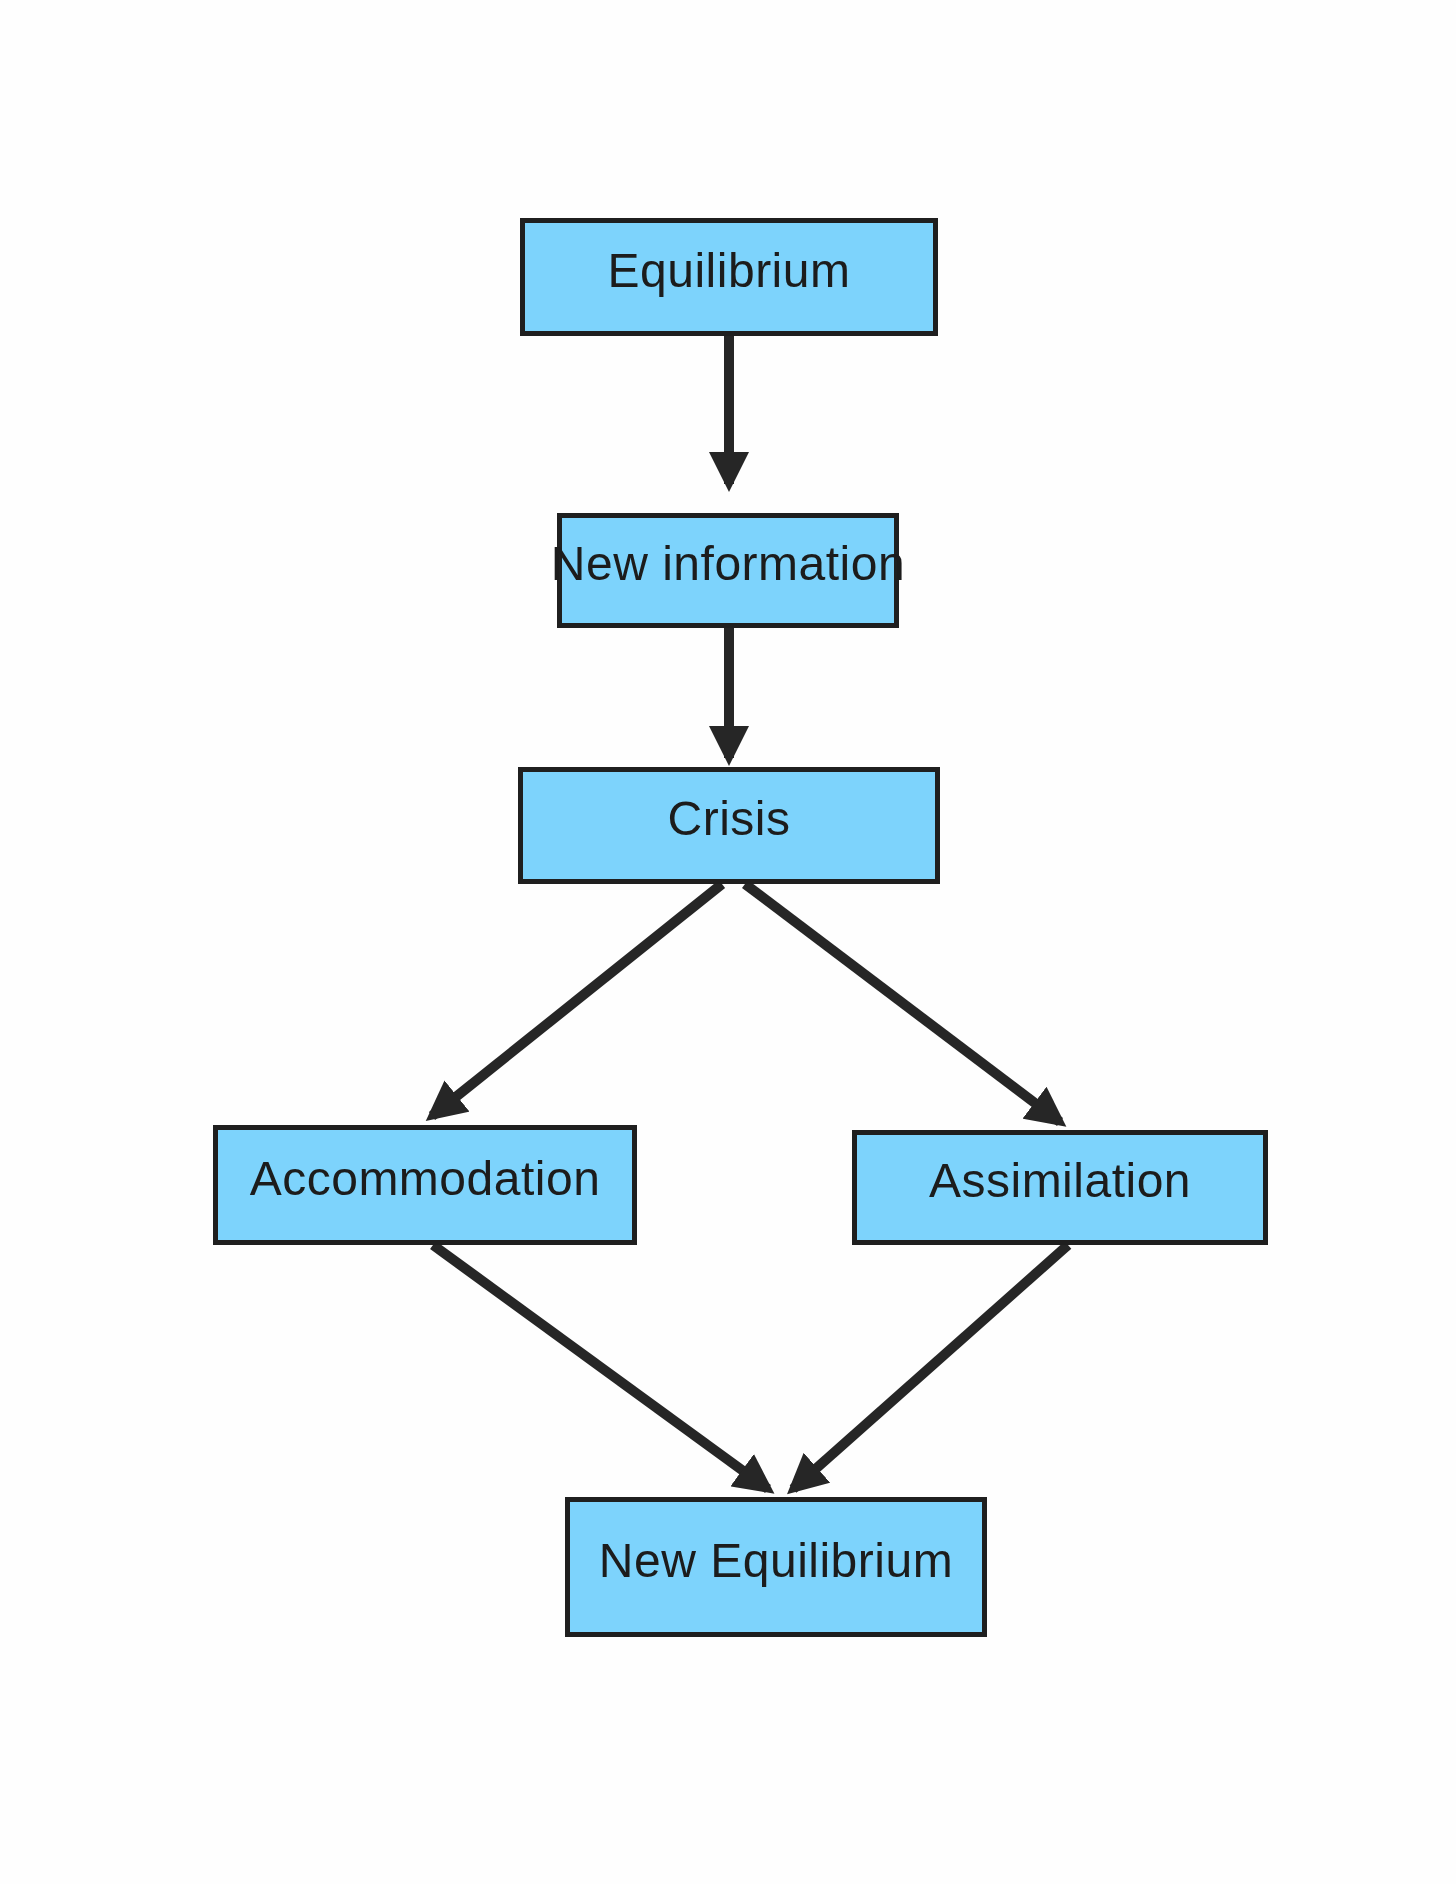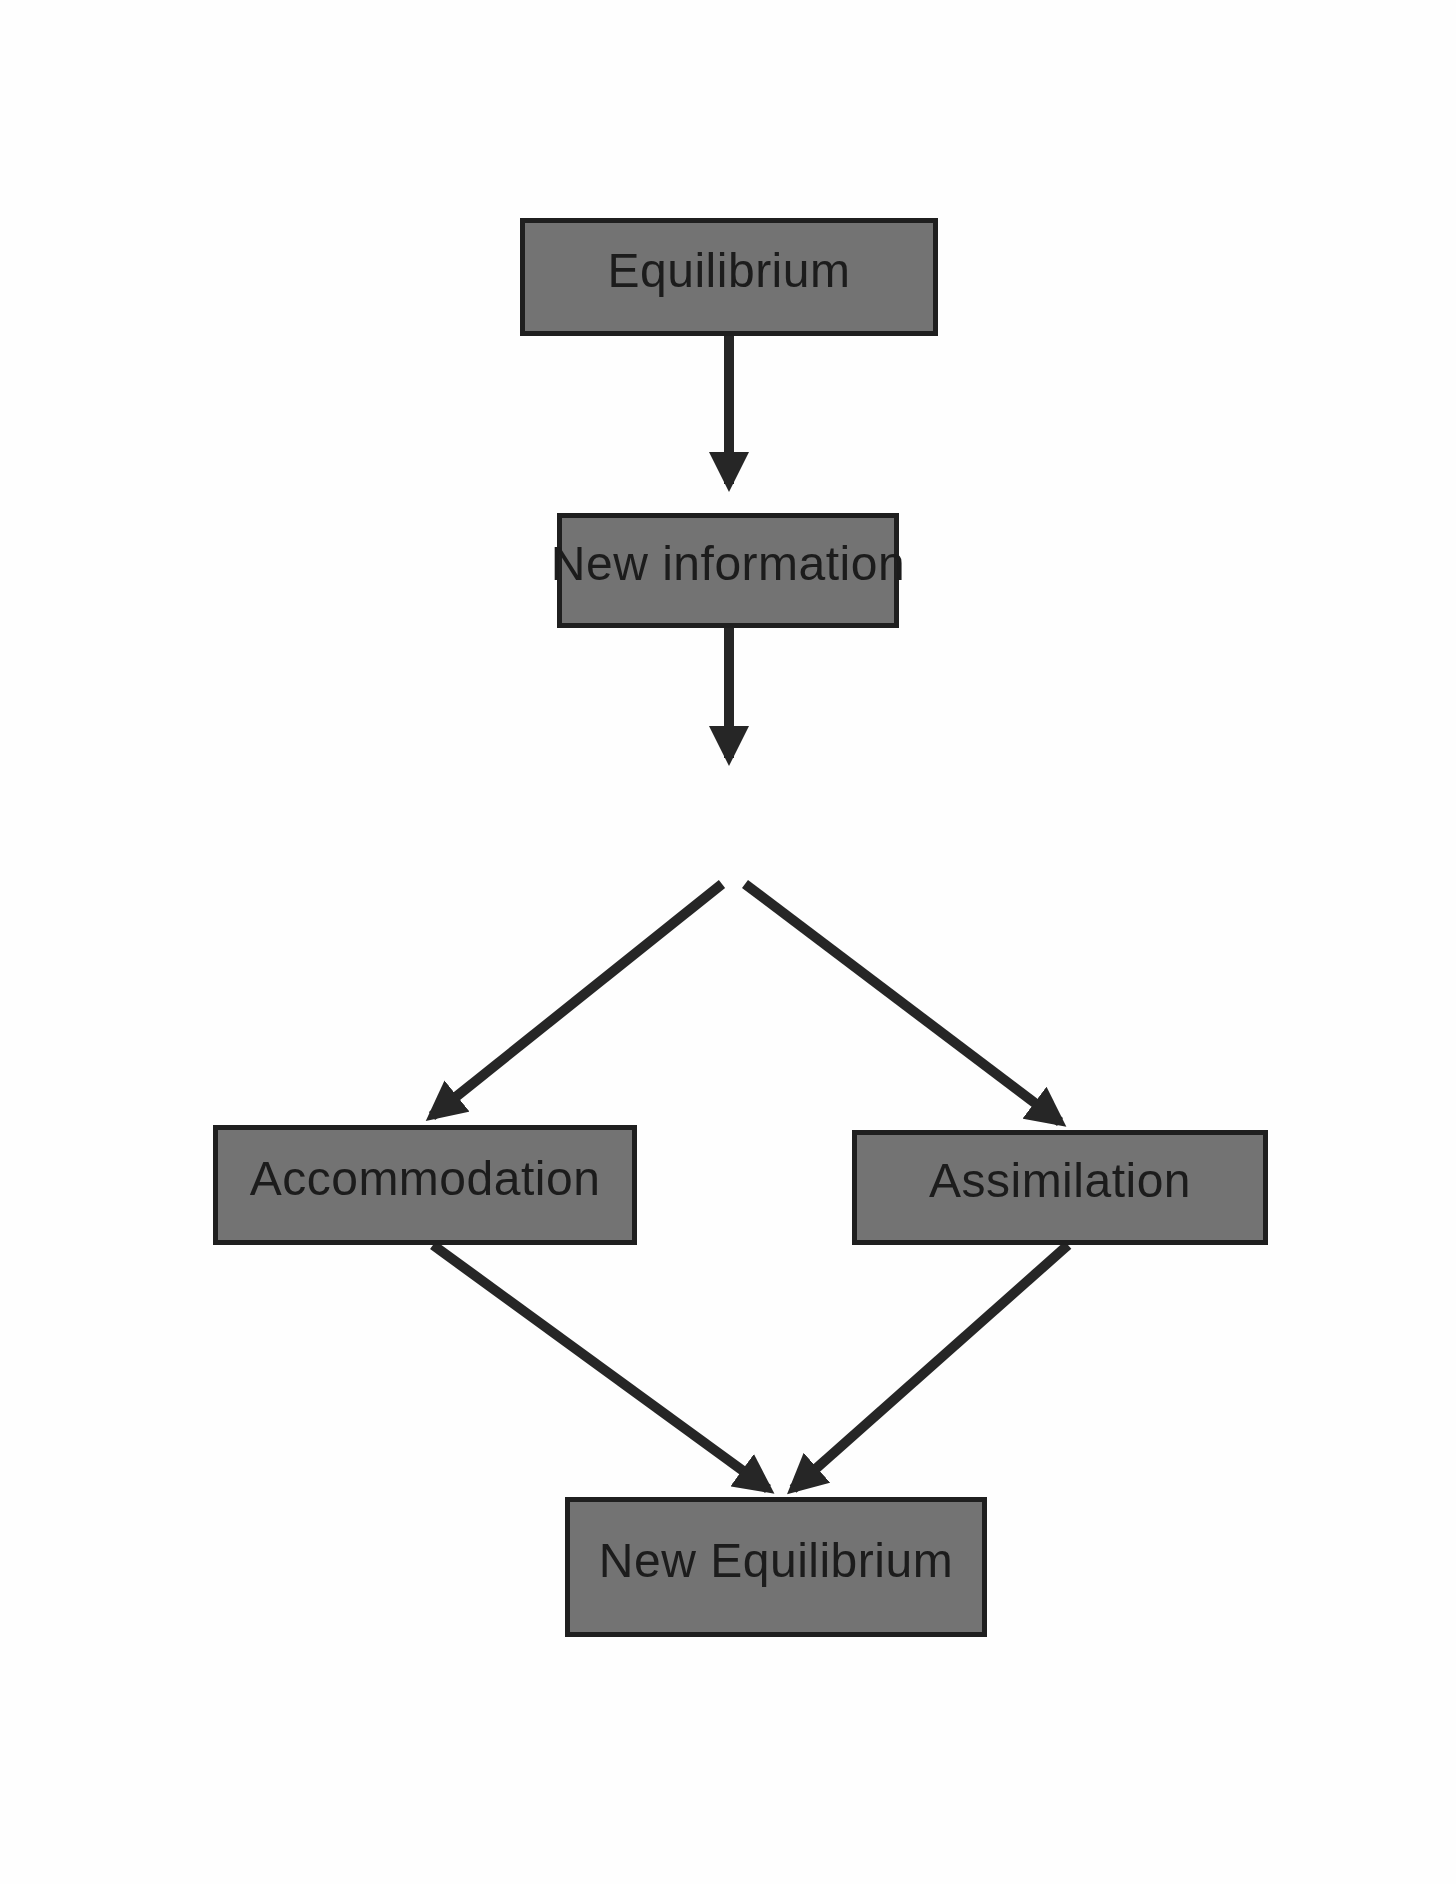--- a/index.html
+++ b/index.html
@@ -20,21 +20,21 @@
     left: 0;
     top: 0;
     width: 1456px;
     height: 1884px;
     pointer-events: none;
   }
   .node {
     position: absolute;
     box-sizing: border-box;
     border: 5px solid #1f1f1f;
-    background: #737373;
+    background: #7dd3fc;
     display: flex;
     align-items: center;
     justify-content: center;
     padding-bottom: 14px;
   }
   .node-label {
     font-size: 48px;
     color: #1c1c1c;
     letter-spacing: 0.5px;
     white-space: nowrap;
@@ -66,20 +66,23 @@
   </svg>
 
   <div class="node" id="n-equilibrium">
     <span class="node-label">Equilibrium</span>
   </div>
 
   <div class="node" id="n-new-information">
     <span class="node-label">New information</span>
   </div>
 
+  <div class="node" id="n-crisis">
+    <span class="node-label">Crisis</span>
+  </div>
 
   <div class="node" id="n-assimilation">
     <span class="node-label">Assimilation</span>
   </div>
 
   <div class="node" id="n-accommodation">
     <span class="node-label">Accommodation</span>
   </div>
 
   <div class="node" id="n-new-equilibrium">

